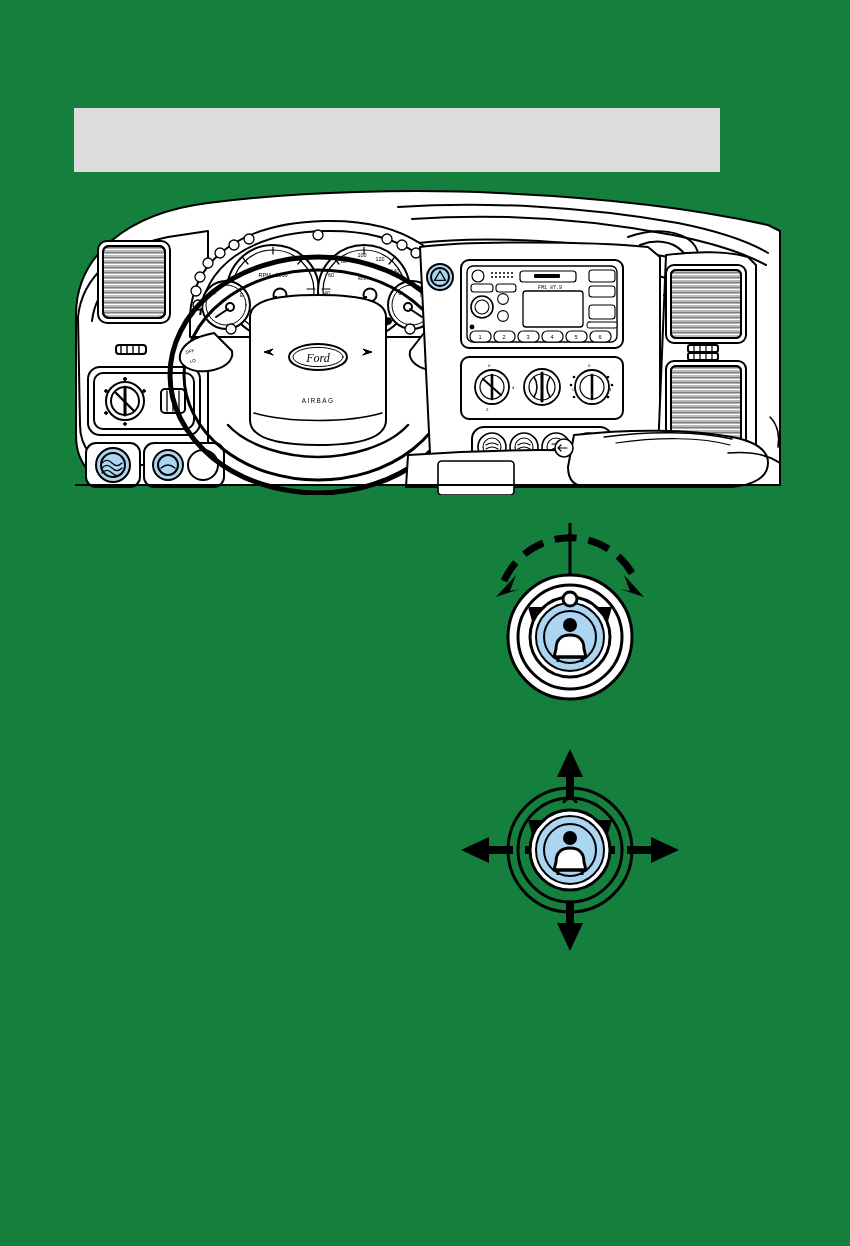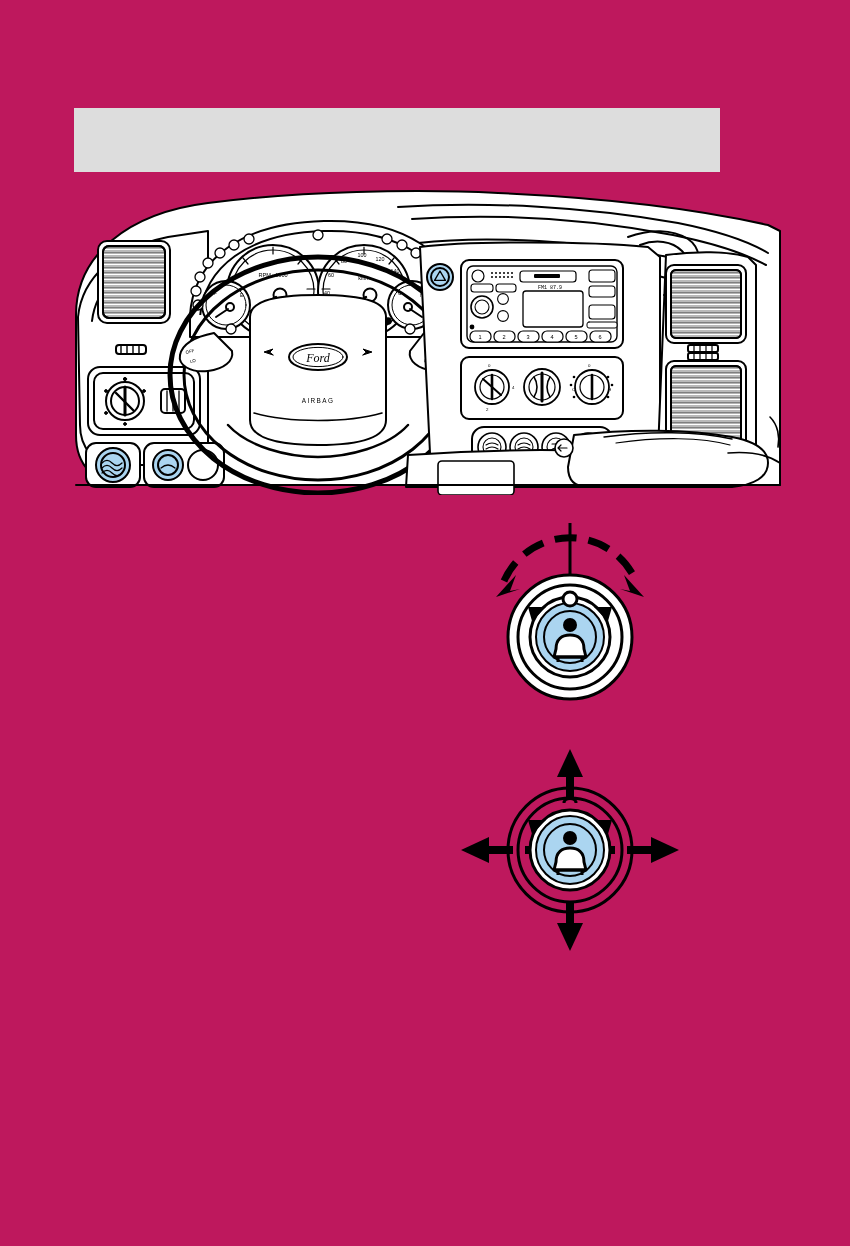--- a/index.html
+++ b/index.html
@@ -1,21 +1,21 @@
 <!DOCTYPE html>
 <html><head>
 <meta charset="utf-8">
 <title>Ford Manual Page</title>
 <style>
   html,body{margin:0;padding:0;background:#ffffff;}
   body{
     width:850px;height:1246px;position:relative;overflow:hidden;
     font-family:"Liberation Sans", sans-serif;color:#000;
   }
-  .page{position:absolute;inset:0;background:#be185d;}
+  .page{position:absolute;inset:0;background:#15803d;}
 
   
   .header-band{
     position:absolute;left:74px;top:108px;width:646px;height:64px;
     background:#dddddd;
   }
   .header-title{
     position:absolute;left:14px;top:18px;right:10px;
     font-size:15px;font-weight:bold;color:#000;letter-spacing:.2px;
     line-height:1.3;white-space:pre-wrap;

